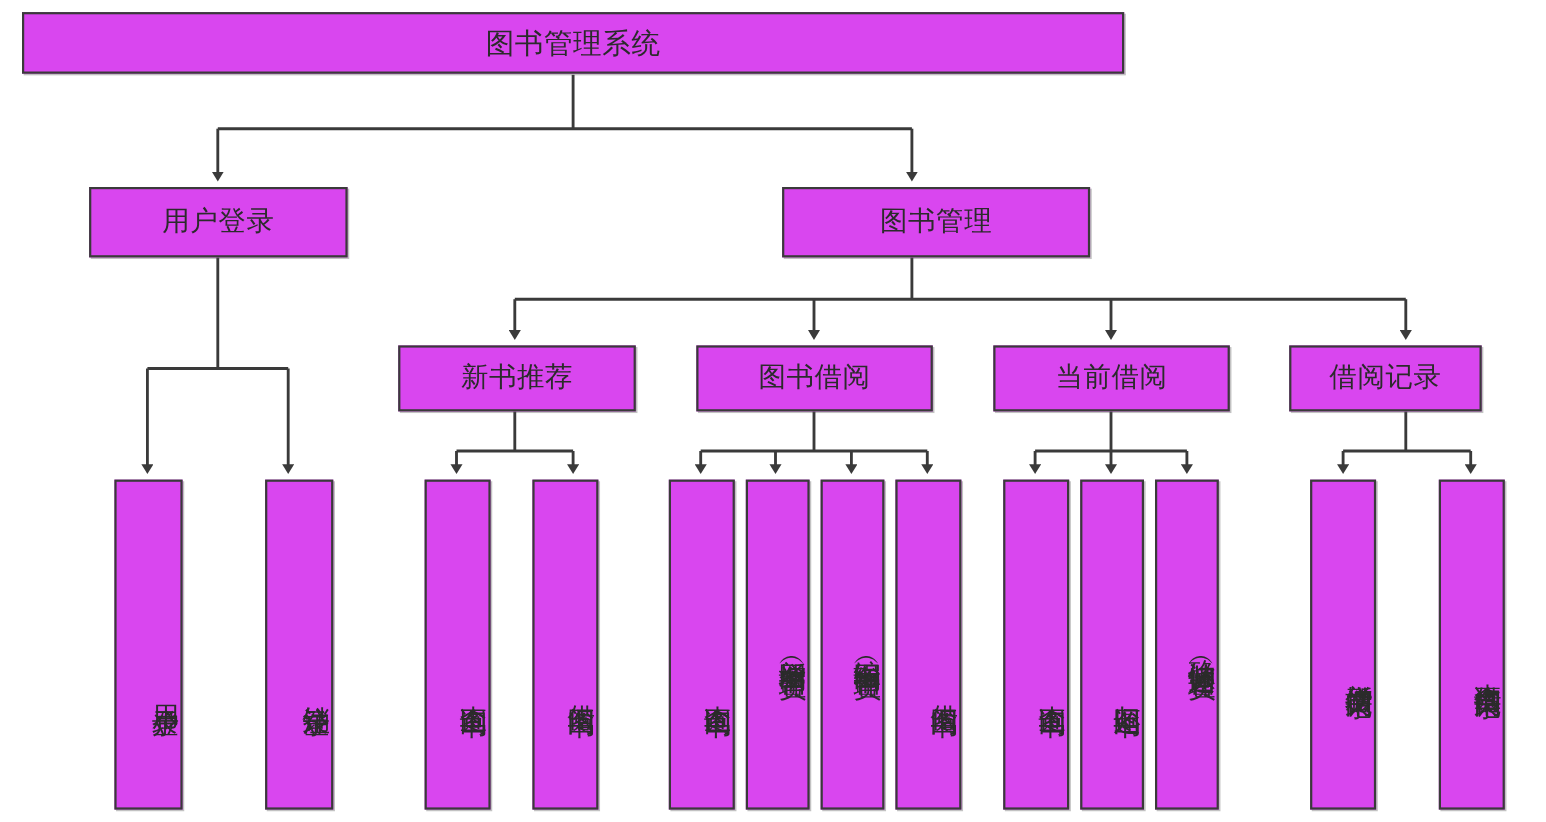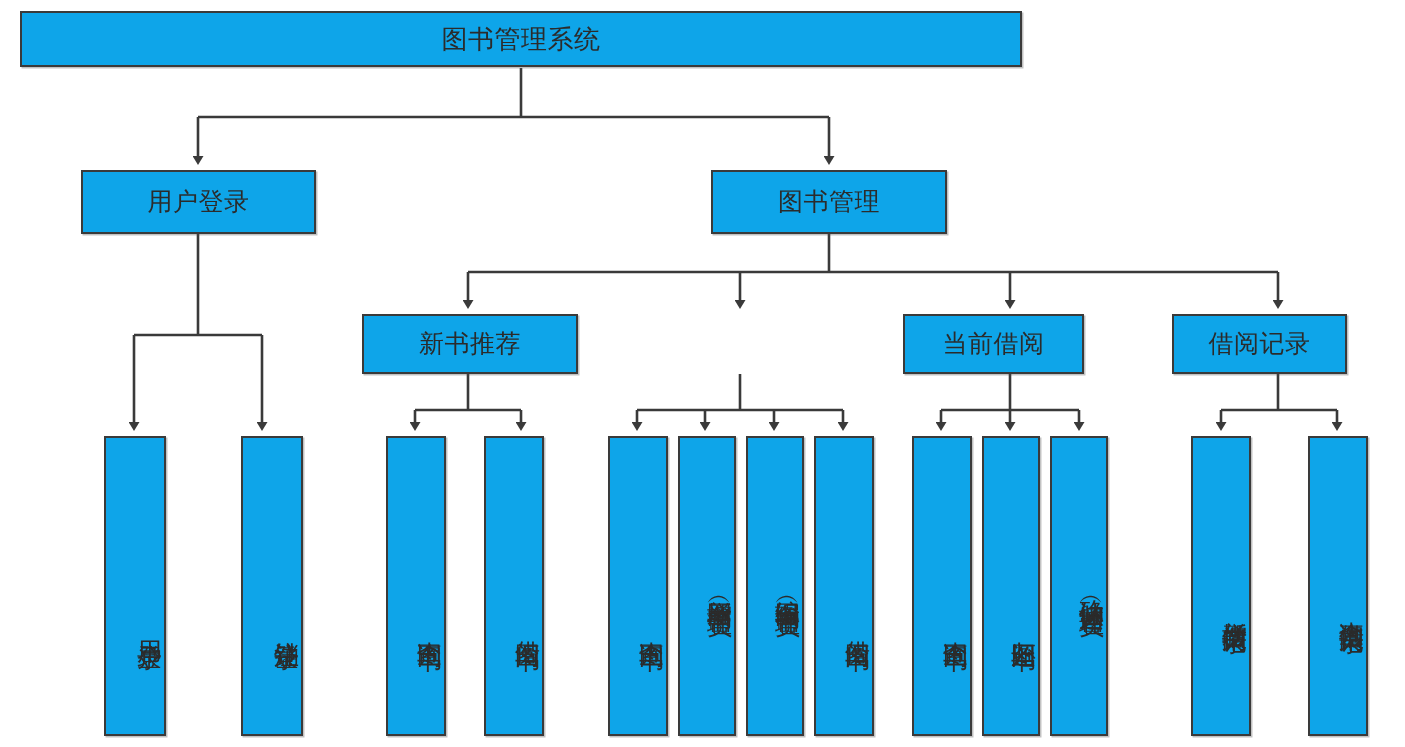--- a/index.html
+++ b/index.html
@@ -21,21 +21,21 @@
     position: absolute;
     left: 0;
     top: 0;
     width: 1405px;
     height: 747px;
     pointer-events: none;
   }
   .node {
     position: absolute;
     box-sizing: border-box;
-    background: #0ea5e9;
+    background: #d946ef;
     border: 2px solid #3a3a3a;
     display: flex;
     align-items: center;
     justify-content: center;
     color: #2b2b2b;
     box-shadow: 1.5px 1.5px 0 rgba(80,80,80,0.35);
   }
   .node-h {
     font-size: 25px;
     letter-spacing: 0.5px;
@@ -123,26 +123,27 @@
       <path d="M1221,410 L1337,410"></path>
       <path d="M1221,410 L1221,424" marker-end="url(#arrow)"></path>
       <path d="M1337,410 L1337,424" marker-end="url(#arrow)"></path>
     </g>
   </svg>
 
   <div class="node node-h root" style="left:20px; top:11px; width:1002px; height:56px;">图书管理系统</div>
 
   <div class="node node-h" style="left:81px; top:170px; width:235px; height:64px;">用户登录</div>
 
-  <div class="node node-h" style="left:711px; top:170px; width:236px; height:64px;">图书管理</div>
+  <div class="node node-h" style="left:711px; top:170px; width:280px; height:64px;">图书管理</div>
 
   <div class="node node-h" style="left:362px; top:314px; width:216px; height:60px;">新书推荐</div>
 
+  <div class="node node-h" style="left:633px; top:314px; width:215px; height:60px;">图书借阅</div>
 
-  <div class="node node-h" style="left:903px; top:314px; width:181px; height:60px;">当前借阅</div>
+  <div class="node node-h" style="left:903px; top:314px; width:215px; height:60px;">当前借阅</div>
 
   <div class="node node-h" style="left:1172px; top:314px; width:175px; height:60px;">借阅记录</div>
 
   <div class="node node-v" style="left:104px; top:436px; width:62px; height:300px; padding-top:78px;">用户登录</div>
 
   <div class="node node-v" style="left:241px; top:436px; width:62px; height:300px; padding-top:78px;">注销登录</div>
 
   <div class="node node-v" style="left:386px; top:436px; width:60px; height:300px; padding-top:78px;">查询图书</div>
 
   <div class="node node-v" style="left:484px; top:436px; width:60px; height:300px; padding-top:78px;">借阅图书</div>

